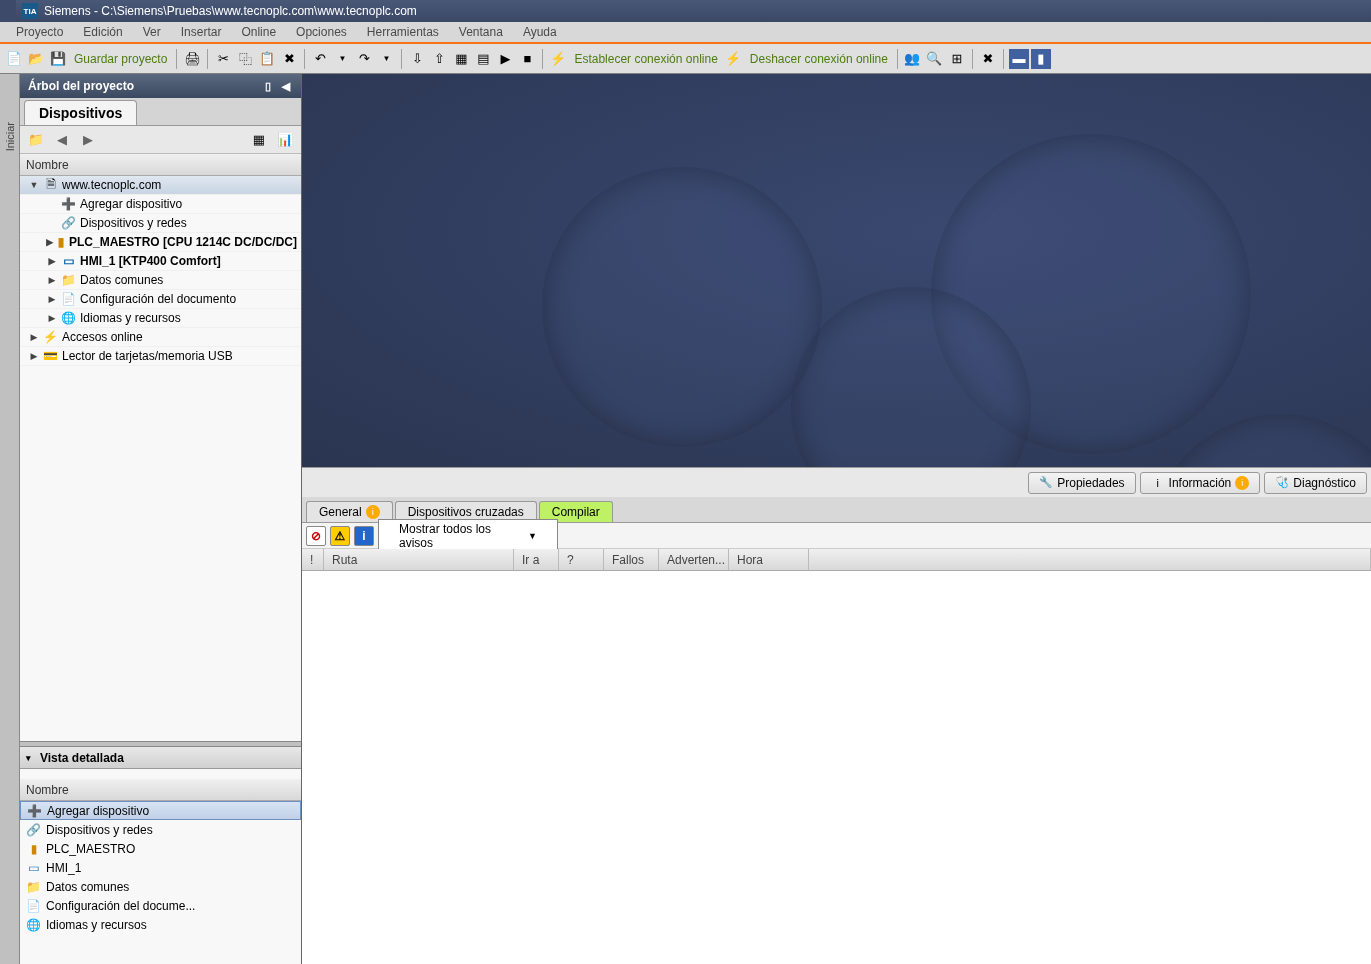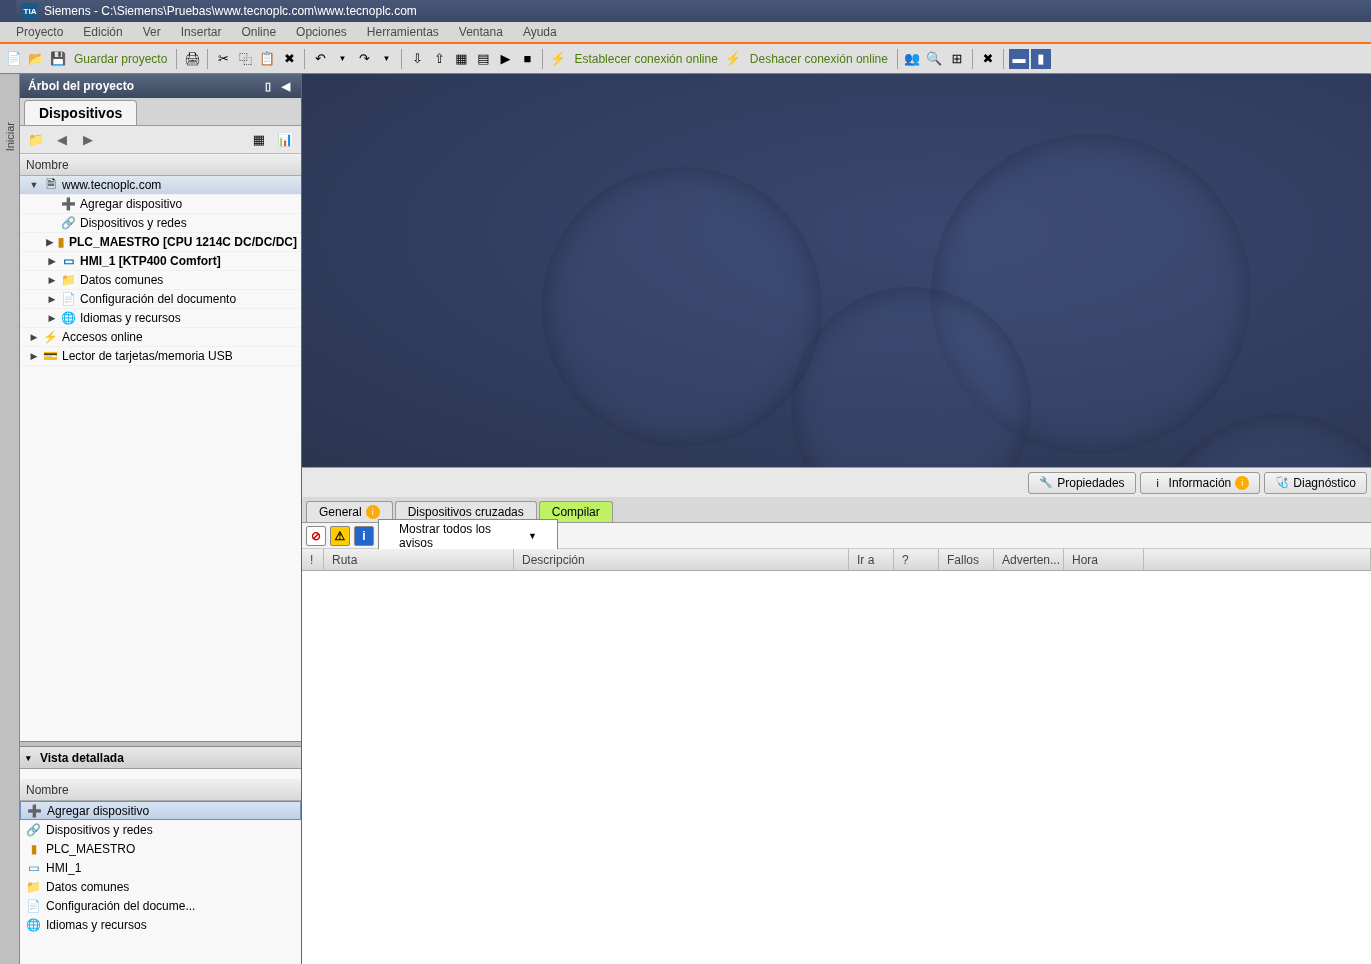--- a/index.html
+++ b/index.html
@@ -281,21 +281,20 @@
       <div class="fbtn i">i</div>
       <div class="fsel">
         <span>Mostrar todos los avisos</span>
         <span style="font-size:9px;">▼</span>
       </div>
     </div>
 
     <div class="msgcols">
       <span style="width:22px">!</span>
       <span style="width:190px">Ruta</span>
-      <span style="width:335px">Descripción</span>
       <span style="width:45px">Ir a</span>
       <span style="width:45px">?</span>
       <span style="width:55px">Fallos</span>
       <span style="width:70px">Adverten...</span>
       <span style="width:80px">Hora</span>
       <span style="flex:1"></span>
     </div>
     <div class="msgarea"></div>
   </div>
 </div>

